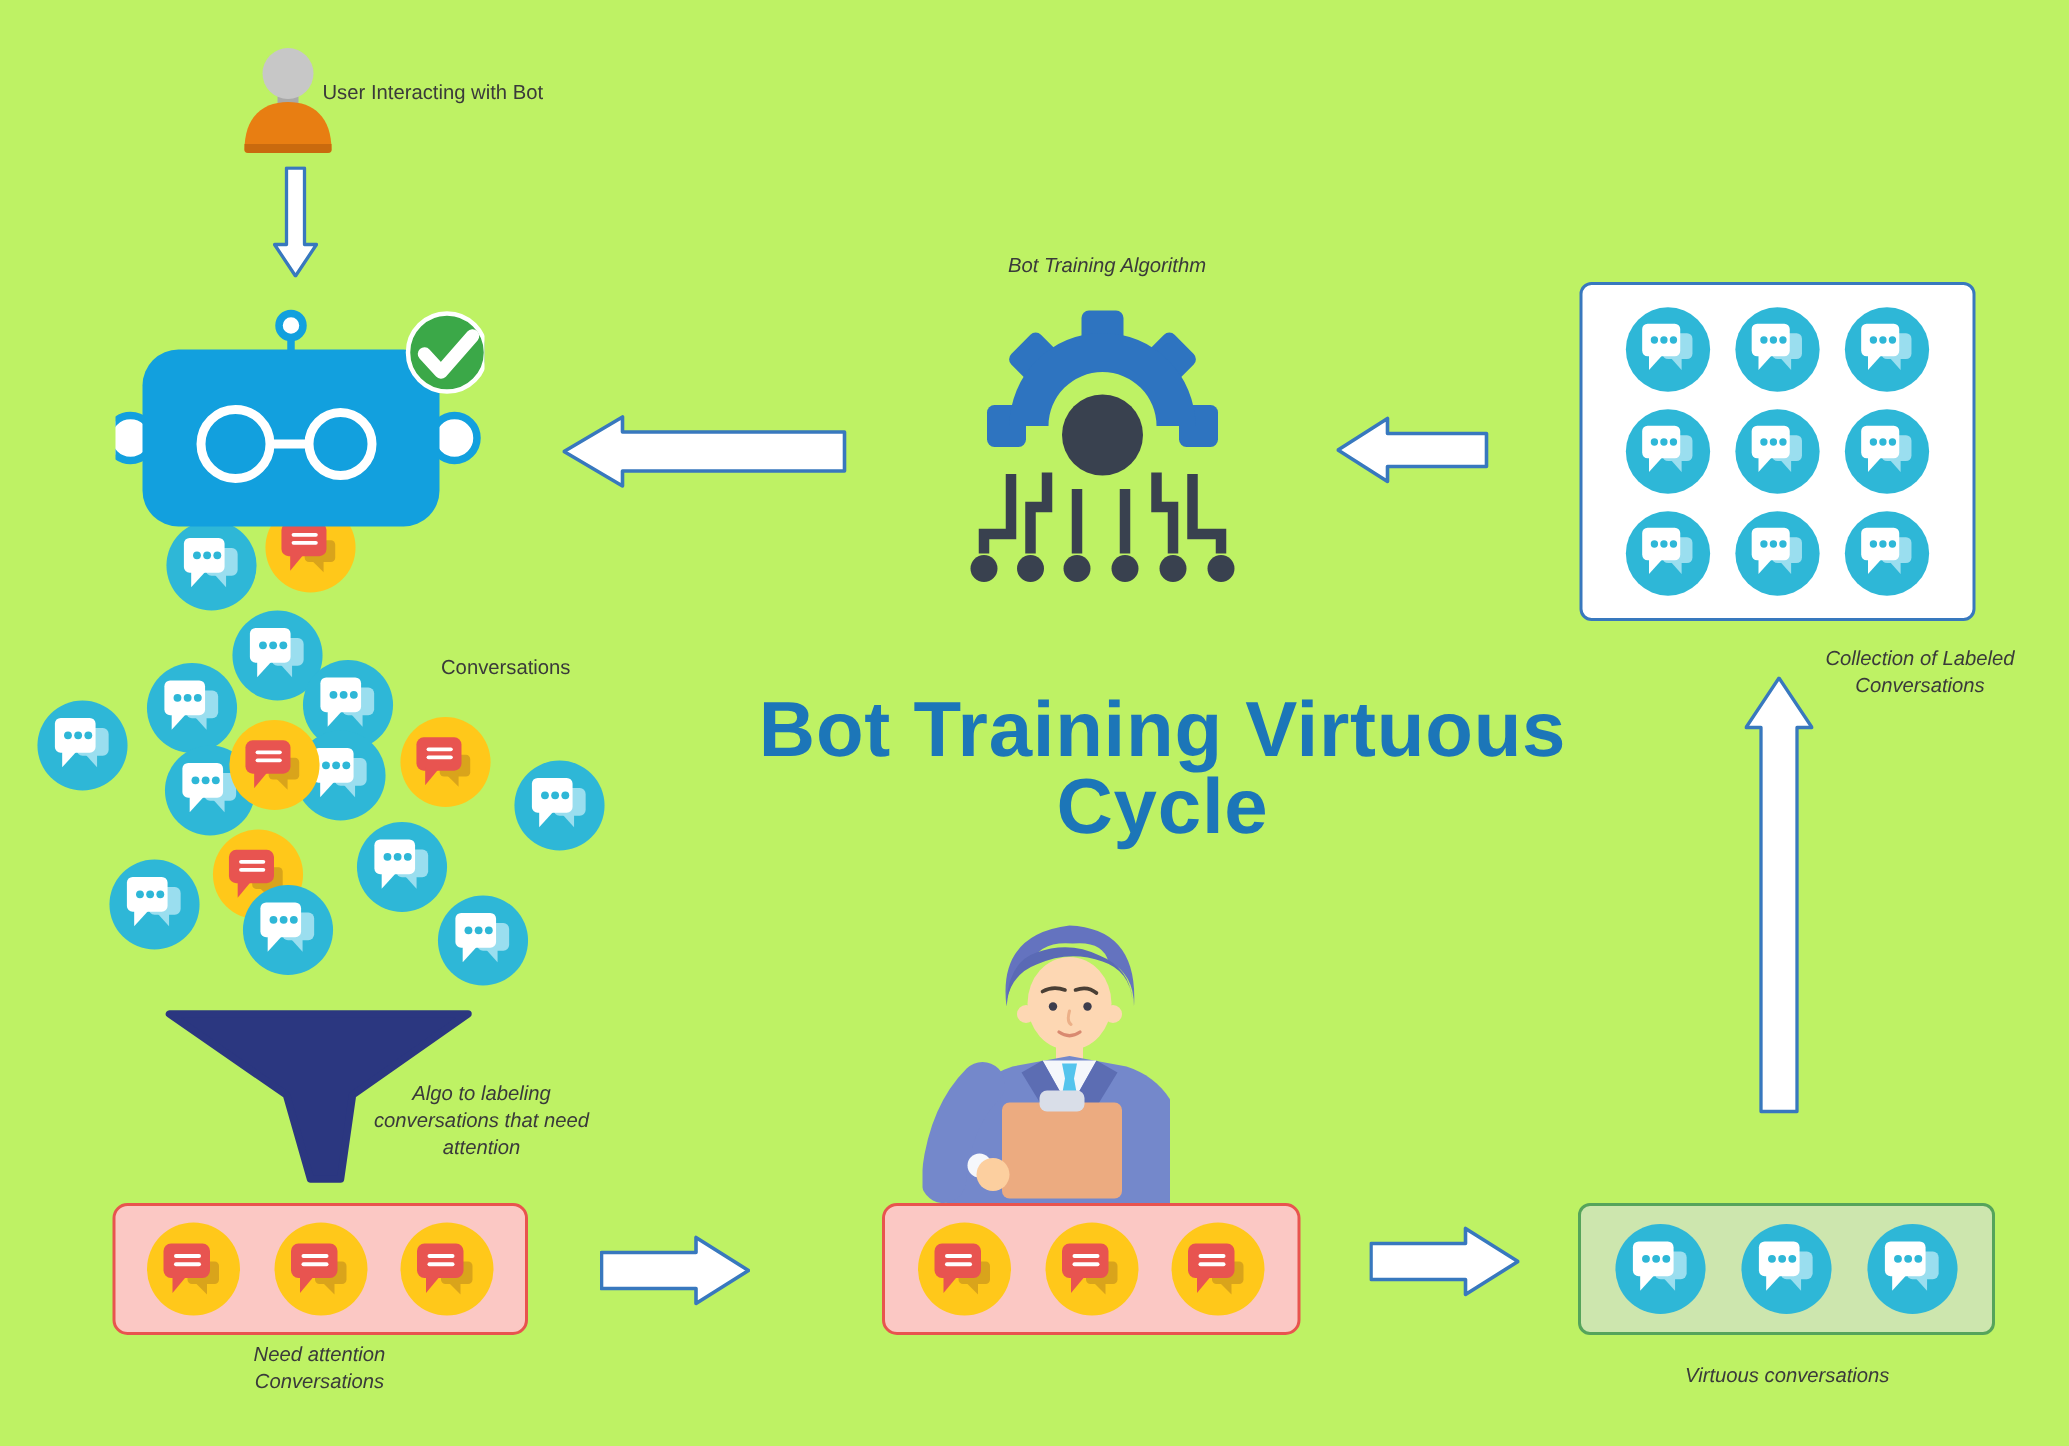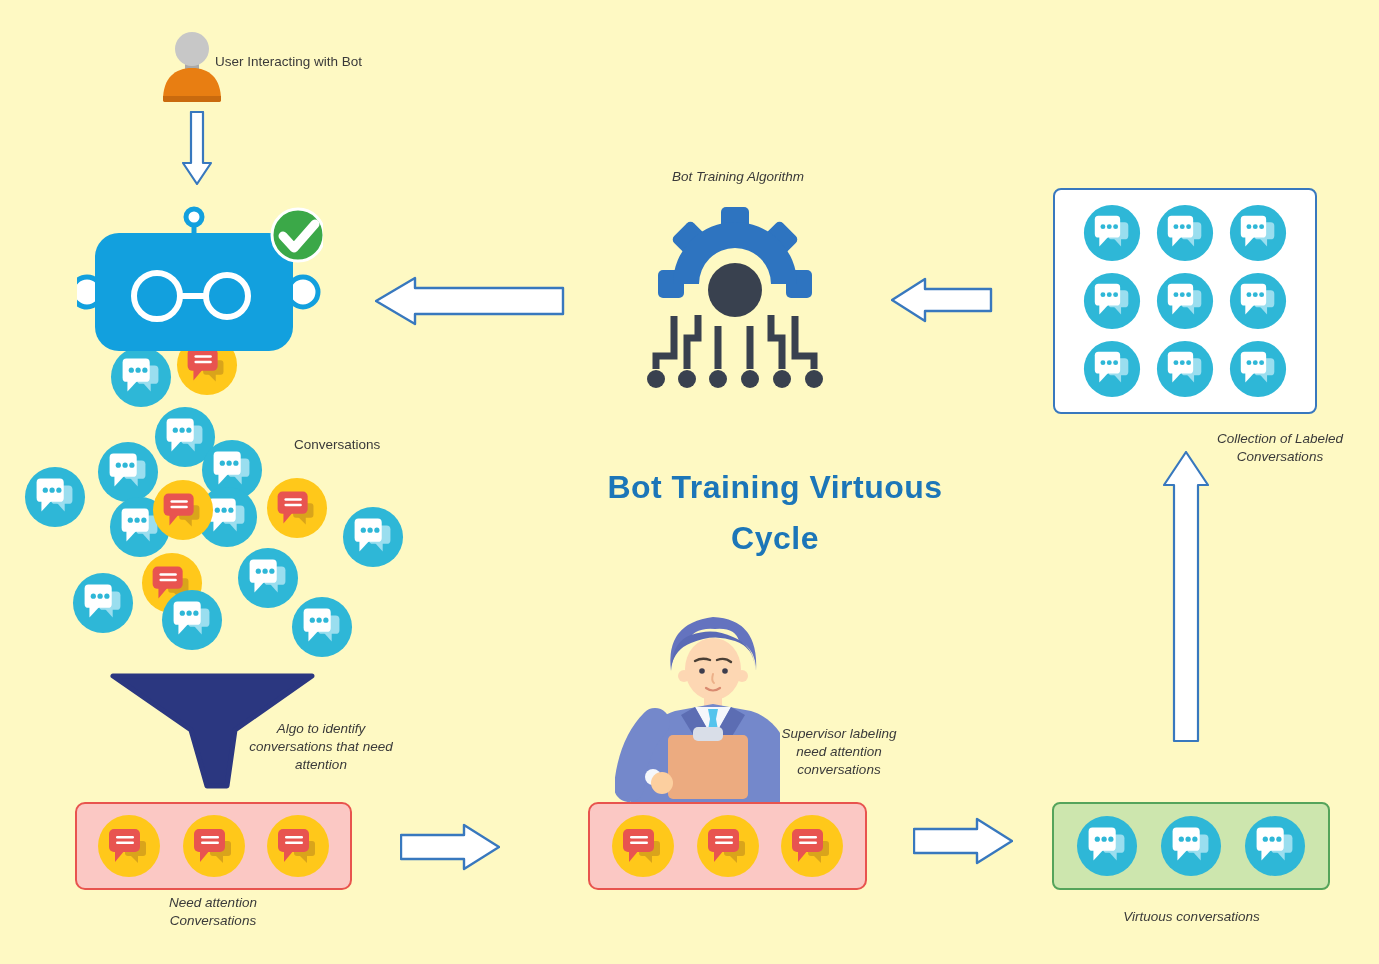--- a/index.html
+++ b/index.html
@@ -1,26 +1,26 @@
 <!DOCTYPE html>
 <html><head>
 <meta charset="utf-8">
 <style>
   html,body{margin:0;padding:0;background:#fff;}
   #canvas{
-    position:relative;width:1379px;height:964px;background:#fef9c3;overflow:hidden;
+    position:relative;width:1379px;height:964px;background:#bef264;overflow:hidden;
     font-family:"Liberation Sans", sans-serif;color:#3a3a3a;
   }
   .abs{position:absolute;}
   .lbl{position:absolute;font-size:13.5px;line-height:18px;color:#3a3a3a;}
   .center{text-align:center;font-style:italic;}
   .prewrap{white-space:pre-line;}
   #title{
     position:absolute;left:480px;top:462px;width:590px;text-align:center;
-    font-size:32px;font-weight:bold;line-height:51px;color:#1C76B8;white-space:pre-line;
+    font-size:52px;font-weight:bold;line-height:51px;color:#1C76B8;white-space:pre-line;
     letter-spacing:0.5px;
   }
   .box{position:absolute;display:flex;align-items:center;justify-content:space-evenly;box-sizing:border-box;}
   .box.pink{background:#FBC8C4;border:2px solid #E8544E;border-radius:10px;}
   .box.green{background:#CDE6AE;border:2px solid #55A45B;border-radius:8px;}
   .box.collection{background:#ffffff;border:2px solid #3878BE;border-radius:8px;
     flex-wrap:wrap;align-content:space-evenly;padding:4px 28px;justify-content:space-between;}
   .box-icon{display:block;line-height:0;}
   .cluster-icon{position:absolute;line-height:0;}
   svg{display:block;}
@@ -246,21 +246,21 @@
       <circle cx="221" cy="31" r="26" fill="#3BA848" stroke="#ffffff" stroke-width="3"></circle>
       <path d="M206,32 l11,12 l21,-24" fill="none" stroke="#ffffff" stroke-width="9" stroke-linecap="round" stroke-linejoin="round"></path>
     </g>
   </svg>
 
   <div class="lbl" style="left:294px;top:436px;">Conversations</div>
 
   <svg class="abs" style="left:110px;top:672px;" width="205" height="120" viewBox="0 0 205 120">
     <polygon points="3,4 202,4 125,58 117,114 97,114 81,58" fill="#2B3780" stroke="#2B3780" stroke-width="5" stroke-linejoin="round"></polygon>
   </svg>
-  <div class="lbl center prewrap" style="left:245px;top:720px;width:152px;">Algo to identify
+  <div class="lbl center prewrap" style="left:245px;top:720px;width:152px;">Algo to labeling
 conversations that need
 attention</div>
 
   <div class="box pink" style="left:75px;top:802px;width:277px;height:88px;">
       <span class="box-icon">
         <svg width="64" height="64" viewBox="0 0 64 64">
     <circle cx="32" cy="32" r="31" fill="#FFC81A"></circle>
     <rect x="28" y="27" width="21" height="15" rx="3" fill="#D9A41B"></rect>
     <polygon points="41,40 41,49 32,40" fill="#D9A41B"></polygon>
     <rect x="12" y="15" width="31" height="23" rx="5" fill="#E85450"></rect>
@@ -318,23 +318,20 @@
     <polygon points="116,110 98,142 108,154 130,118" fill="#5C6DB3"></polygon>
     <path d="M93,112 h10 l-2,10 l4,22 l-7,11 l-7,-11 l4,-22 Z" fill="#55C4ED"></path>
     <g>
       <rect x="53" y="138" width="80" height="64" rx="5" fill="#ECAB80"></rect>
       <rect x="78" y="130" width="30" height="14" rx="5" fill="#D9DEE8"></rect>
     </g>
     <path d="M40,126 Q18,148 14,190" stroke="#7488CB" stroke-width="30" fill="none" stroke-linecap="round"></path>
     <circle cx="38" cy="180" r="8" fill="#F5F7FB"></circle>
     <circle cx="47" cy="186" r="11" fill="#FCCF9F"></circle>
   </svg>
-  <div class="lbl center prewrap" style="left:776px;top:725px;width:126px;">Supervisor labeling
-need attention
-conversations</div>
 
   <div class="box pink" style="left:588px;top:802px;width:279px;height:88px;">
       <span class="box-icon">
         <svg width="64" height="64" viewBox="0 0 64 64">
     <circle cx="32" cy="32" r="31" fill="#FFC81A"></circle>
     <rect x="28" y="27" width="21" height="15" rx="3" fill="#D9A41B"></rect>
     <polygon points="41,40 41,49 32,40" fill="#D9A41B"></polygon>
     <rect x="12" y="15" width="31" height="23" rx="5" fill="#E85450"></rect>
     <polygon points="18,36 18,48 28,36" fill="#E85450"></polygon>
     <rect x="19" y="22" width="18" height="2.6" rx="1.3" fill="#ffffff"></rect>

